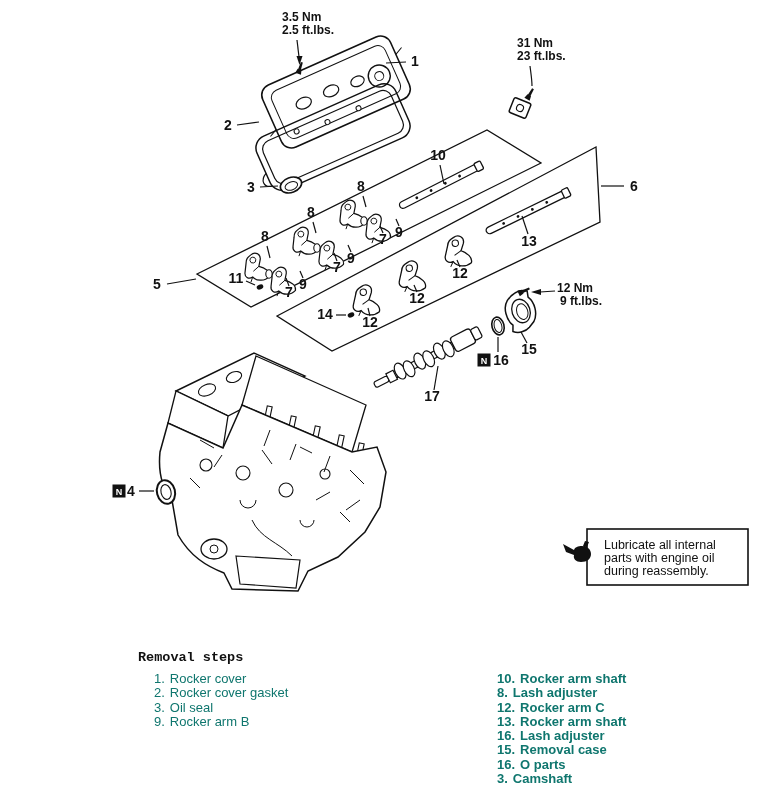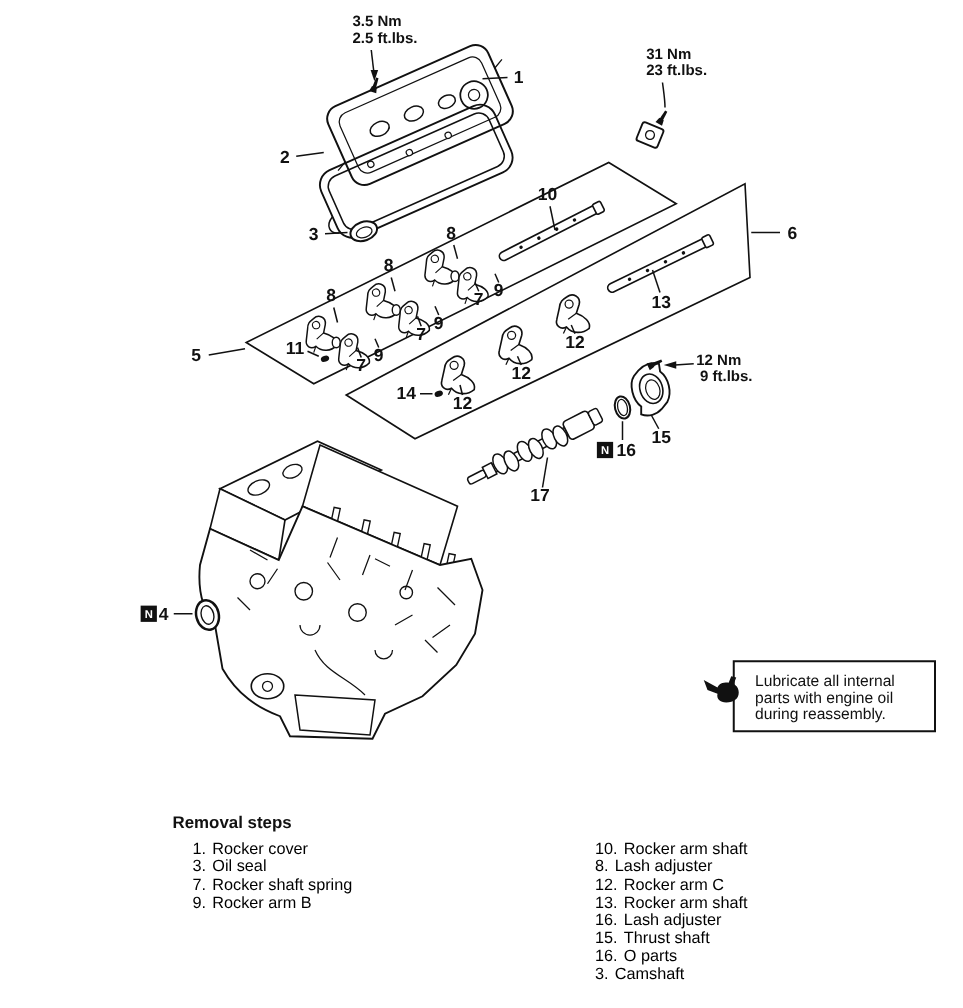--- a/index.html
+++ b/index.html
@@ -7,25 +7,25 @@
         font-family:"Liberation Sans",sans-serif;color:#1a1a1a;}
   svg text{font-family:"Liberation Sans",sans-serif;fill:#111;}
   .callout{font-size:14px;font-weight:700;text-anchor:middle;}
   .torque{font-size:12px;font-weight:700;}
   .leader{stroke:#111;stroke-width:1.2;fill:none;}
   .ln{stroke:#111;fill:none;}
   .part{stroke:#111;fill:#fff;}
   .nmark-text{font-size:9px;font-weight:700;fill:#fff;text-anchor:middle;}
   .note-text{font-size:12.5px;fill:#111;}
   .steps{position:absolute;left:0;top:646px;width:770px;}
-  .steps-heading{position:absolute;left:138px;top:4px;font-size:13.5px;font-weight:700;color:#111;}
+  .steps-heading{position:absolute;left:138px;top:4px;font-size:13.5px;font-weight:700;color:#111;font-family:Liberation Mono, monospace;}
   .steps-col{position:absolute;top:26px;list-style:none;margin:0;padding:0;}
   .steps-col.left{left:154px;}
-  .steps-col.right{left:476px;}
-  .steps-col li{font-size:13px;line-height:14.3px;color:#000000;white-space:nowrap;}
+  .steps-col.right{left:497px;font-weight:bold;}
+  .steps-col li{font-size:13px;line-height:14.3px;color:#0f766e;white-space:nowrap;}
   .steps-col .num{display:inline-block;margin-right:5px;}
 </style>
 </head>
 <body>
 
 <div class="page">
 <svg id="diagram" width="770" height="645" viewBox="0 0 770 645">
 
   <defs>
     <g id="rocker-arm">
@@ -255,28 +255,28 @@
         <ellipse cx="260" cy="287" rx="3.4" ry="2.4" fill="#111" transform="rotate(-20 260 287)"></ellipse>
         <ellipse cx="351" cy="315" rx="3.4" ry="2.4" fill="#111" transform="rotate(-20 351 315)"></ellipse>
       </g>
 </svg>
 
   
   <div class="steps">
     <div class="steps-heading">Removal steps</div>
     <ul class="steps-col left" id="steps-left">
         <li><span class="num">1.</span><span>Rocker cover</span></li>
+        <li><span class="num">2.</span><span>Rocker cover gasket</span></li>
         <li><span class="num">3.</span><span>Oil seal</span></li>
-        <li><span class="num">7.</span><span>Rocker shaft spring</span></li>
         <li><span class="num">9.</span><span>Rocker arm B</span></li>
       </ul>
     <ul class="steps-col right" id="steps-right">
         <li><span class="num">10.</span><span>Rocker arm shaft</span></li>
         <li><span class="num">8.</span><span>Lash adjuster</span></li>
         <li><span class="num">12.</span><span>Rocker arm C</span></li>
         <li><span class="num">13.</span><span>Rocker arm shaft</span></li>
         <li><span class="num">16.</span><span>Lash adjuster</span></li>
-        <li><span class="num">15.</span><span>Thrust shaft</span></li>
+        <li><span class="num">15.</span><span>Removal case</span></li>
         <li><span class="num">16.</span><span>O parts</span></li>
         <li><span class="num">3.</span><span>Camshaft</span></li>
       </ul>
   </div>
 </div>
 
 </body></html>

